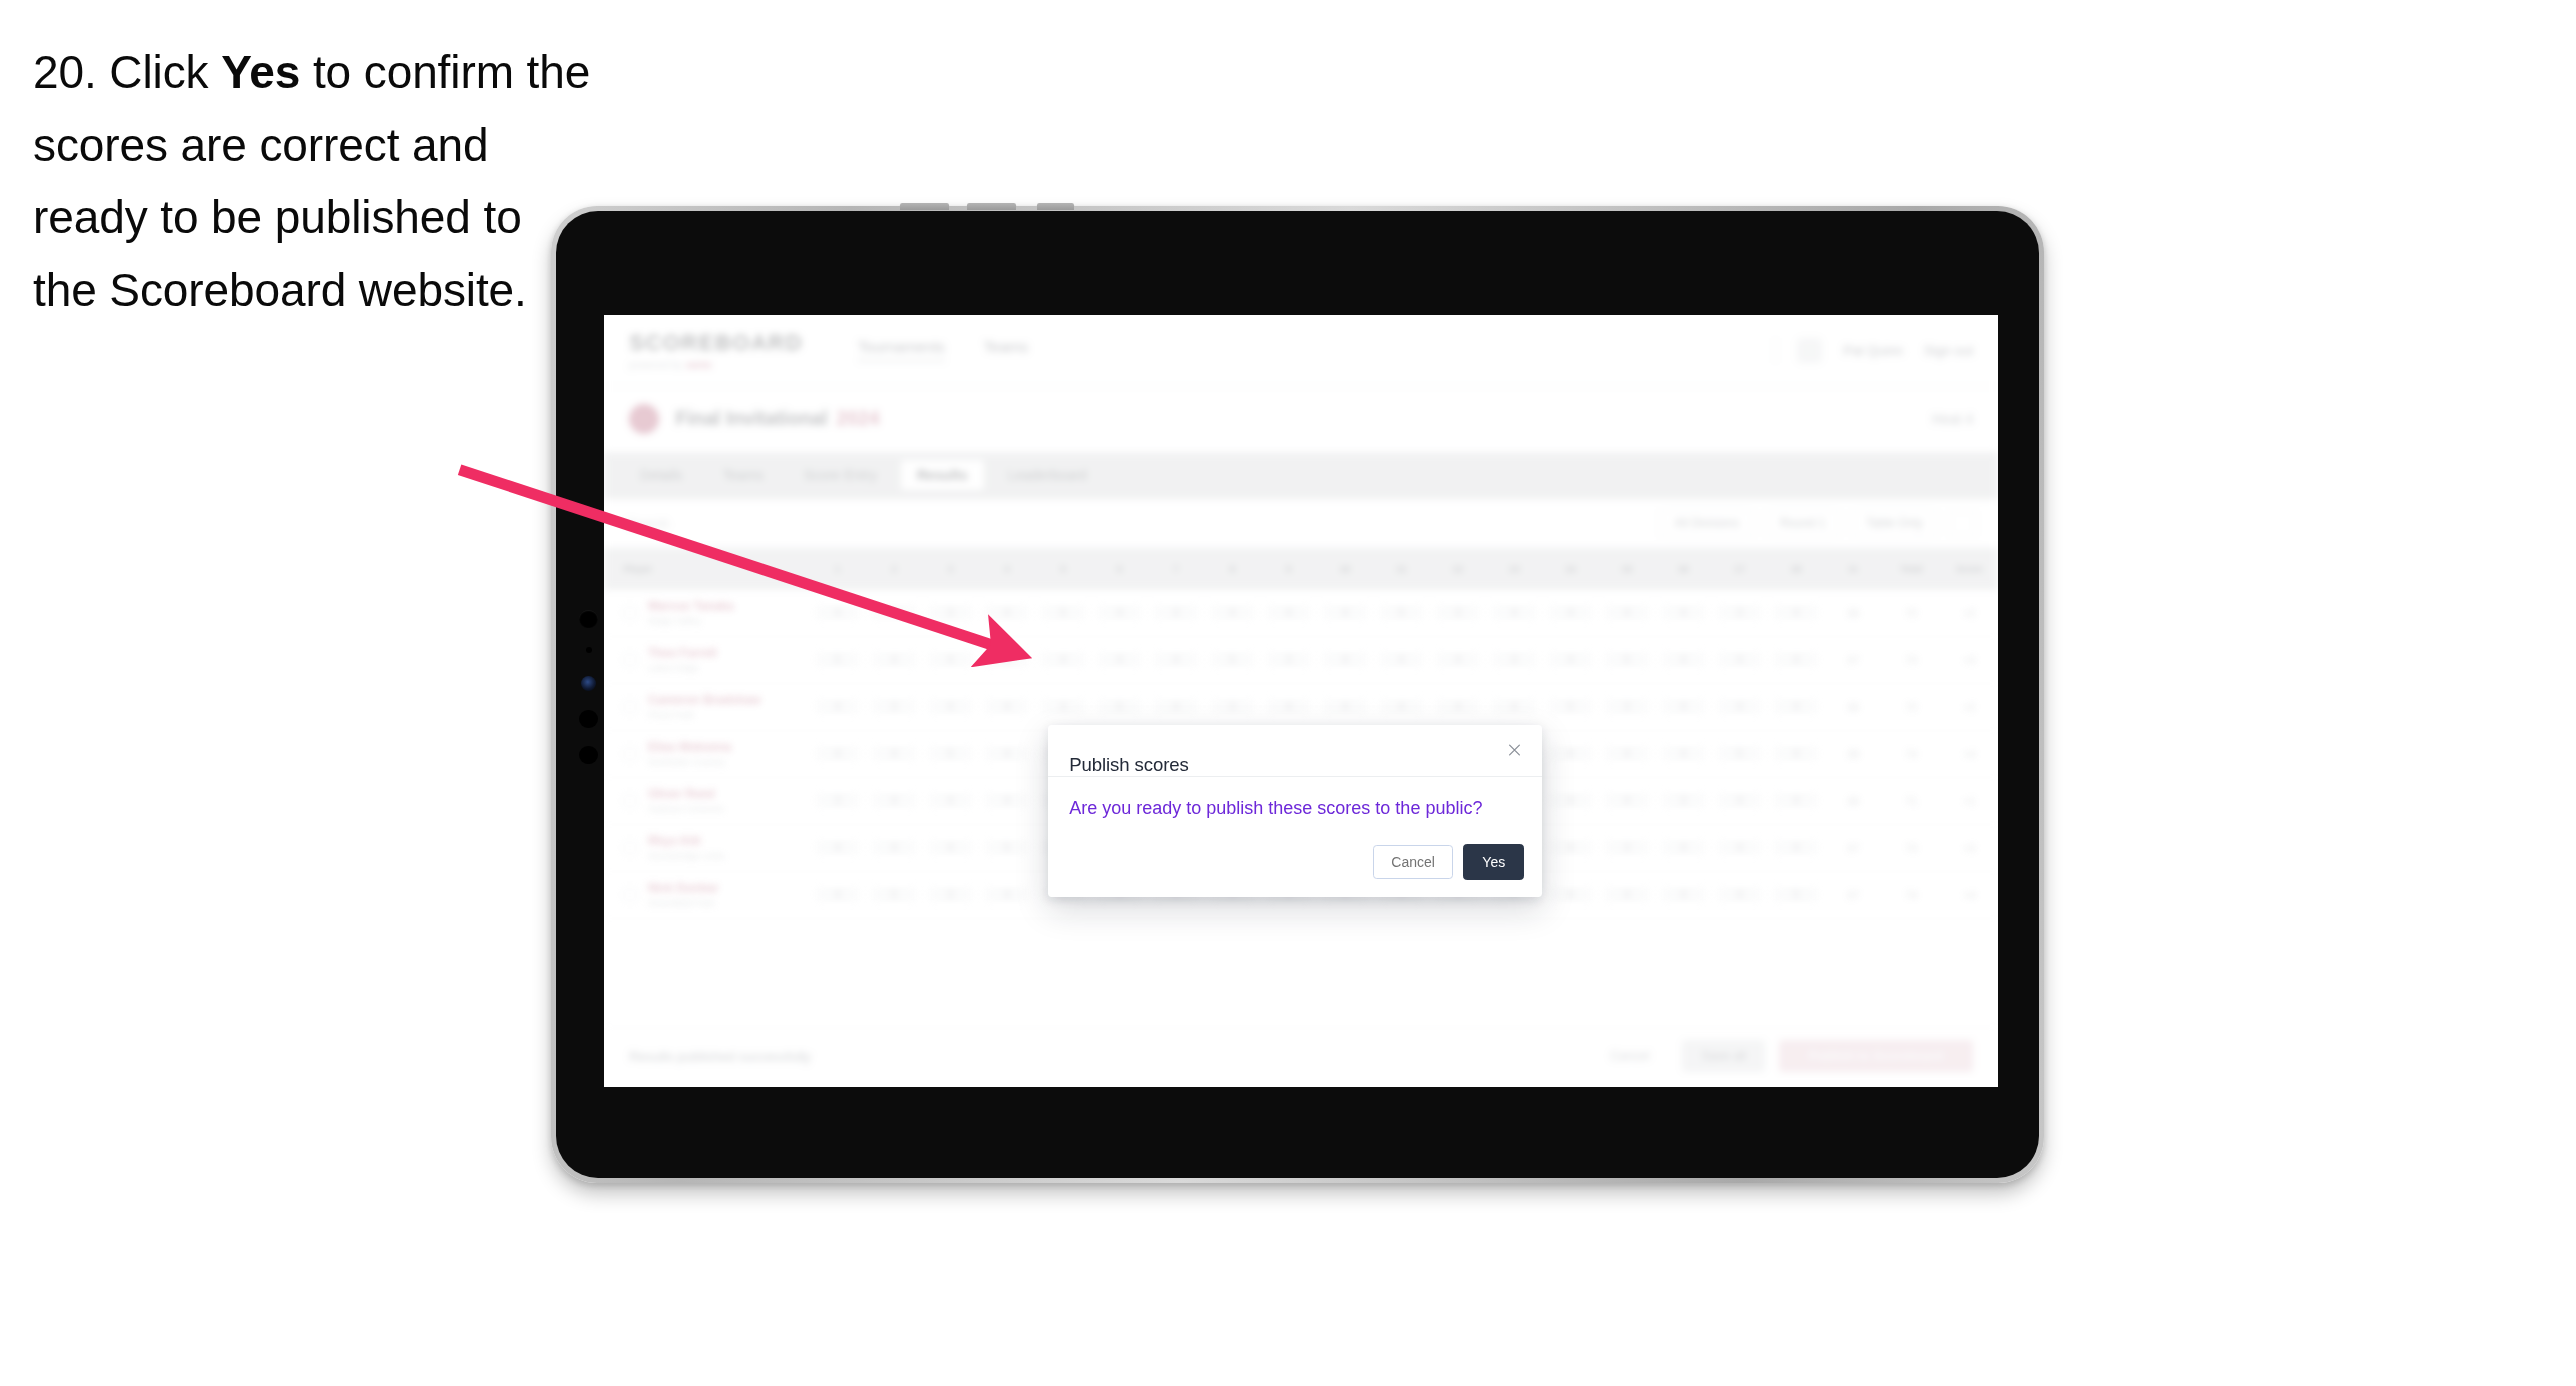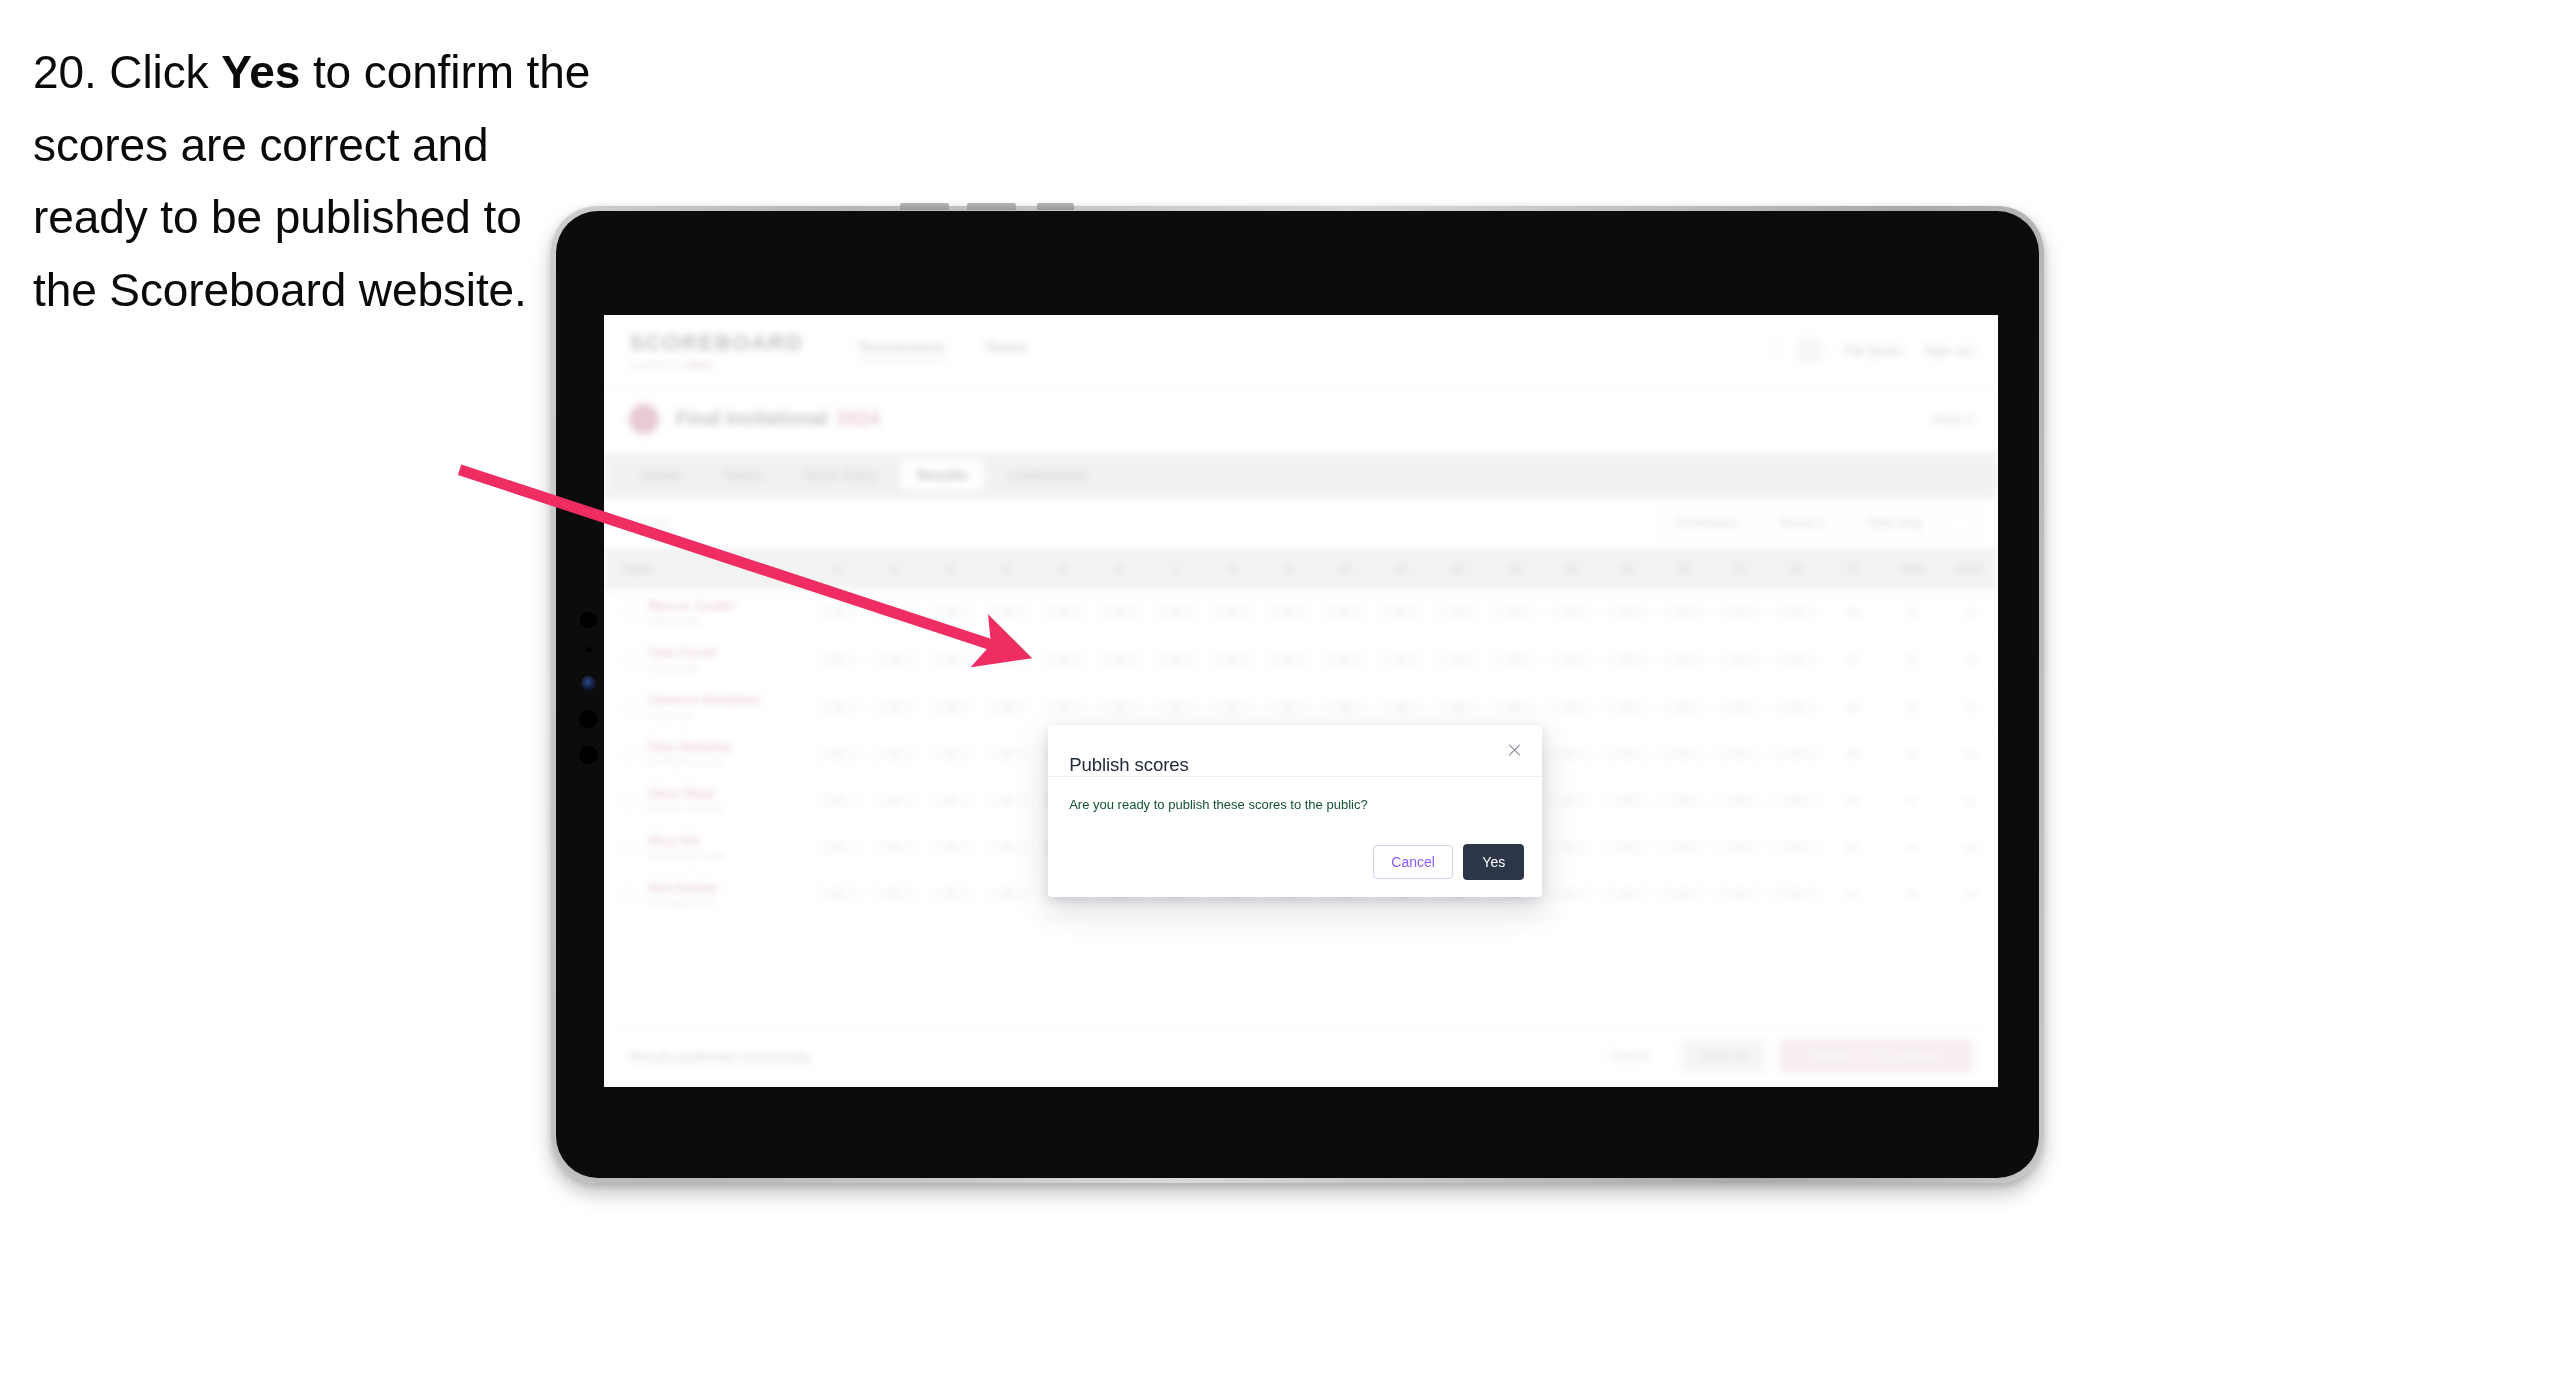--- a/index.html
+++ b/index.html
@@ -237,33 +237,33 @@
     position: absolute; right: 15px; top: 50%; transform: translateY(-50%);
     width: 25px; height: 25px;
     display: flex; align-items: center; justify-content: center;
     cursor: pointer;
   }
   #modal-close svg { display: block; }
   #modal-body {
     padding: 19.3px 21px 0 21px;
   }
   #modal-message {
-    font-size: 13px;
-    color: #14532d;
+    font-size: 18px;
+    color: #6d28d9;
     line-height: 1.4;
   }
   #modal-actions {
     position: absolute; right: 18px; bottom: 16.3px;
     display: flex; align-items: center; gap: 10.4px;
   }
   #btn-cancel {
     background: #ffffff;
     border: 0.7px solid #c9d5ea;
     border-radius: 3.7px;
-    color: #8b5cf6;
+    color: #737373;
     font-size: 14px;
     padding: 8.2px 17px;
     font-family: inherit;
     cursor: pointer;
   }
   #btn-yes {
     background: #2b3648;
     border: 0.7px solid #2b3648;
     border-radius: 3.7px;
     color: #ffffff;

